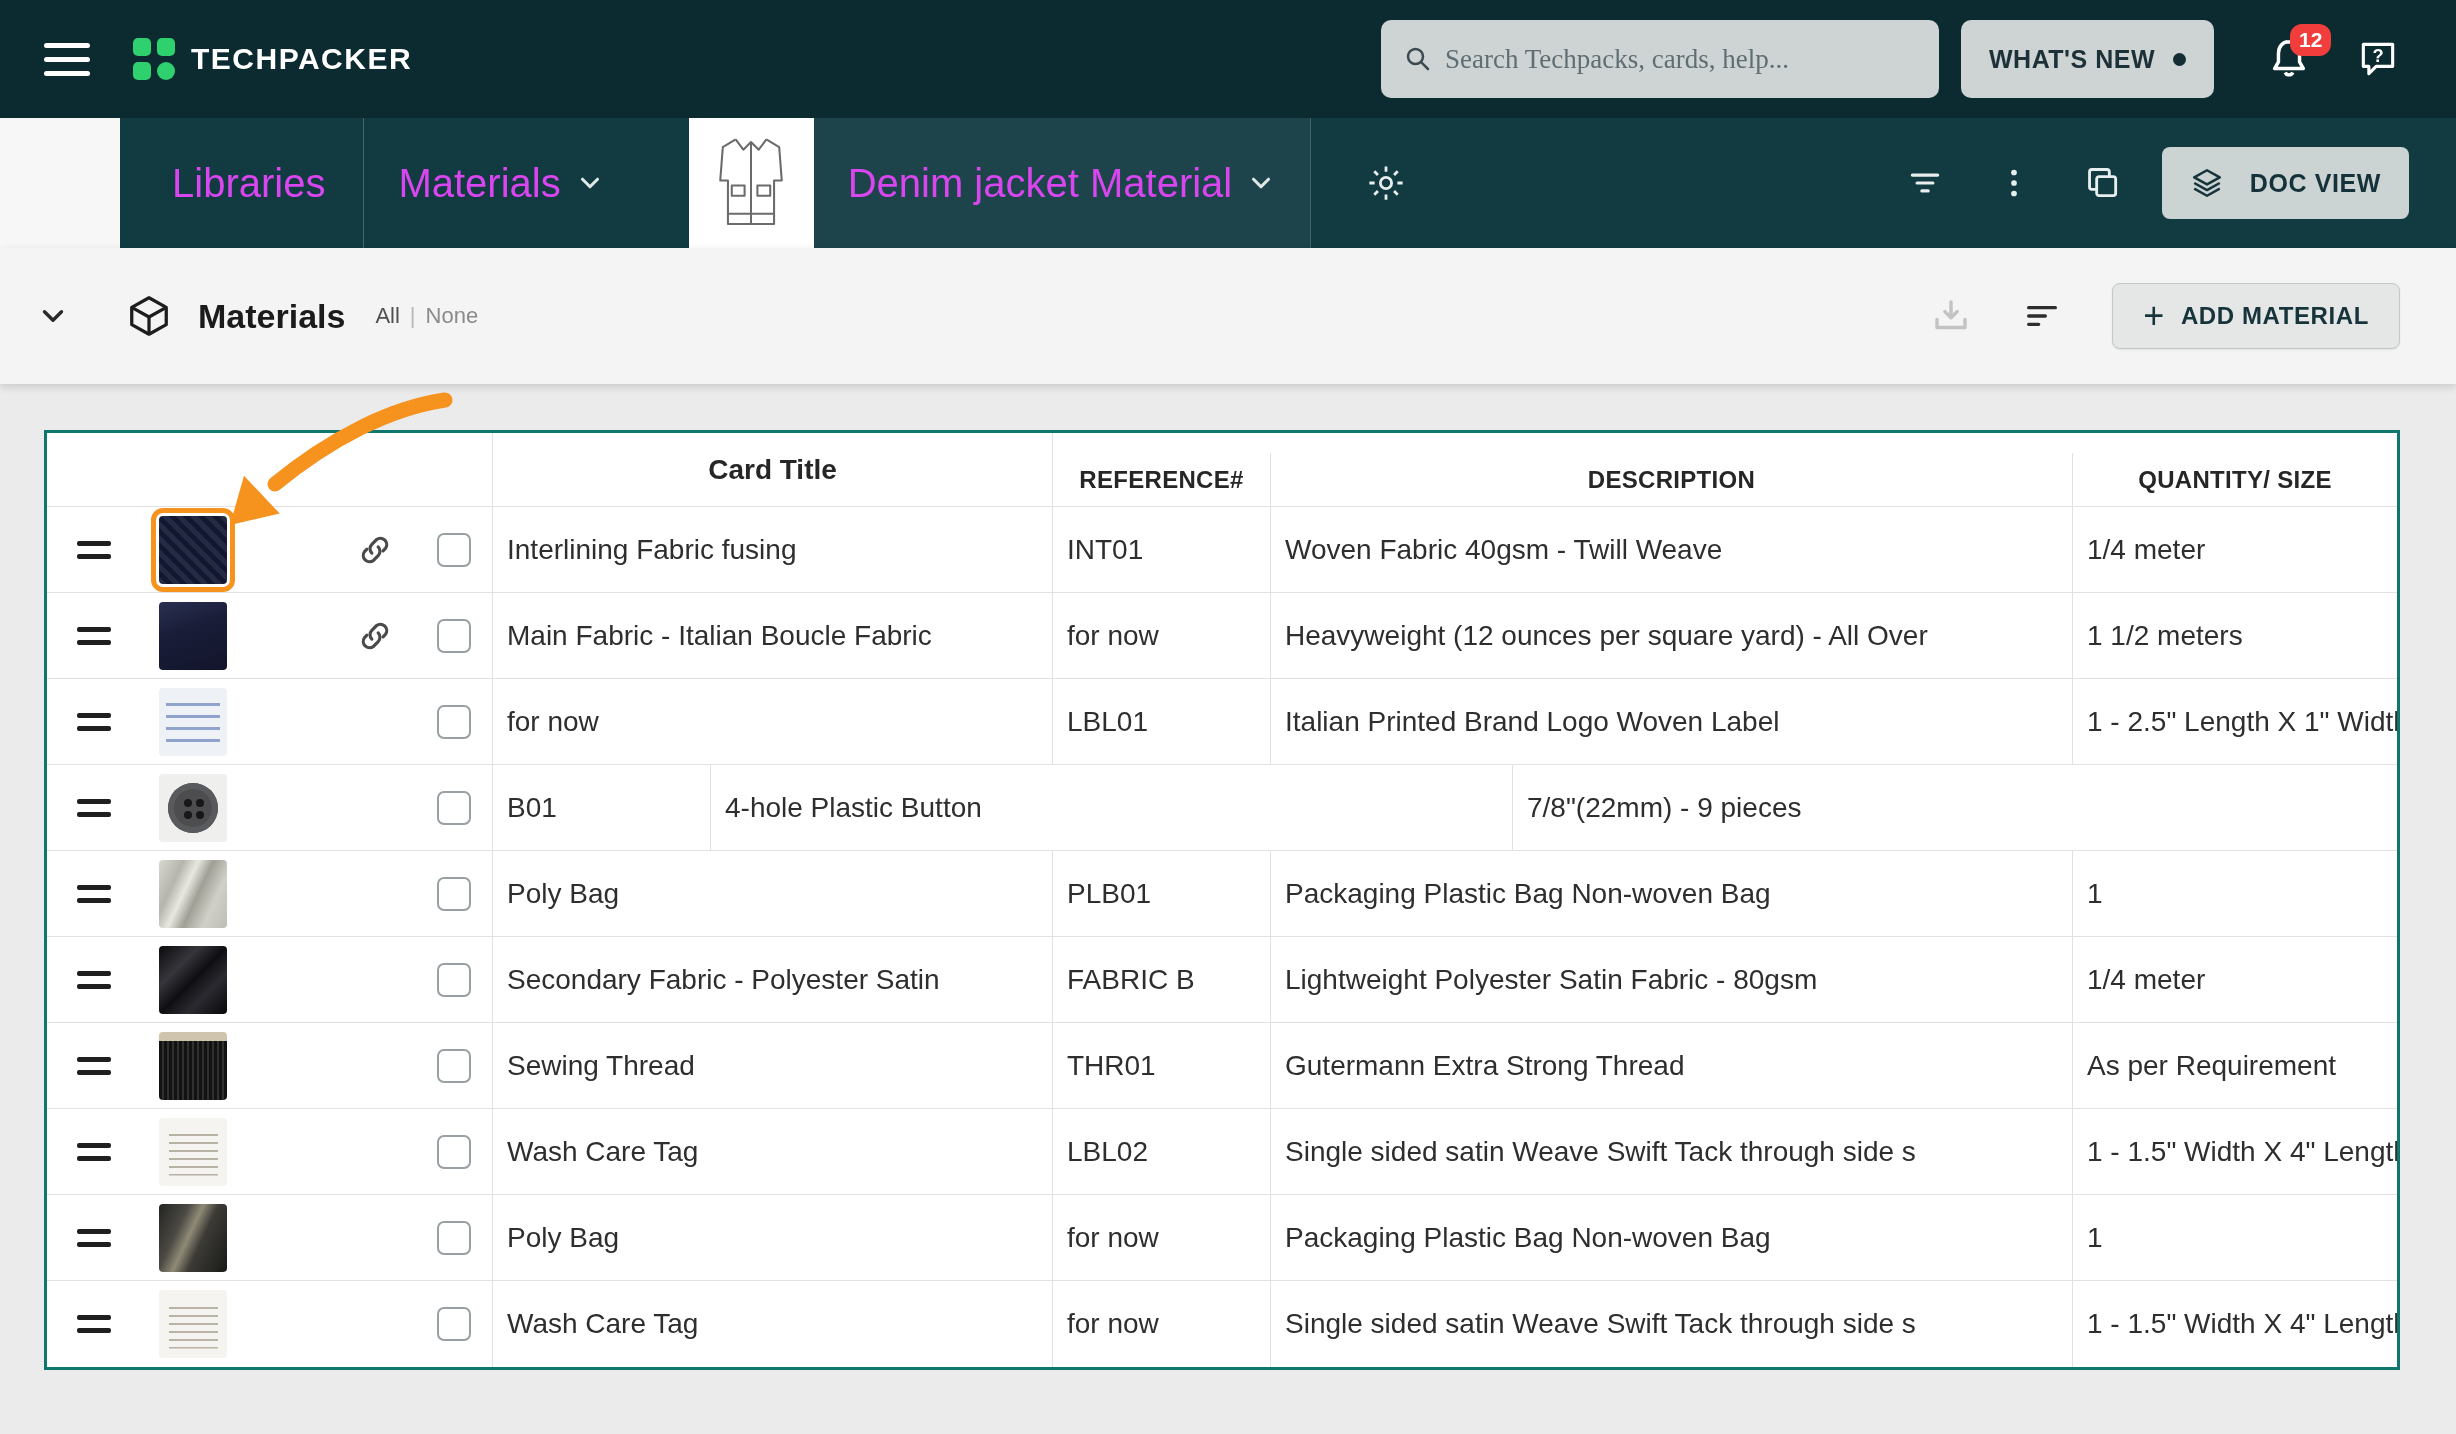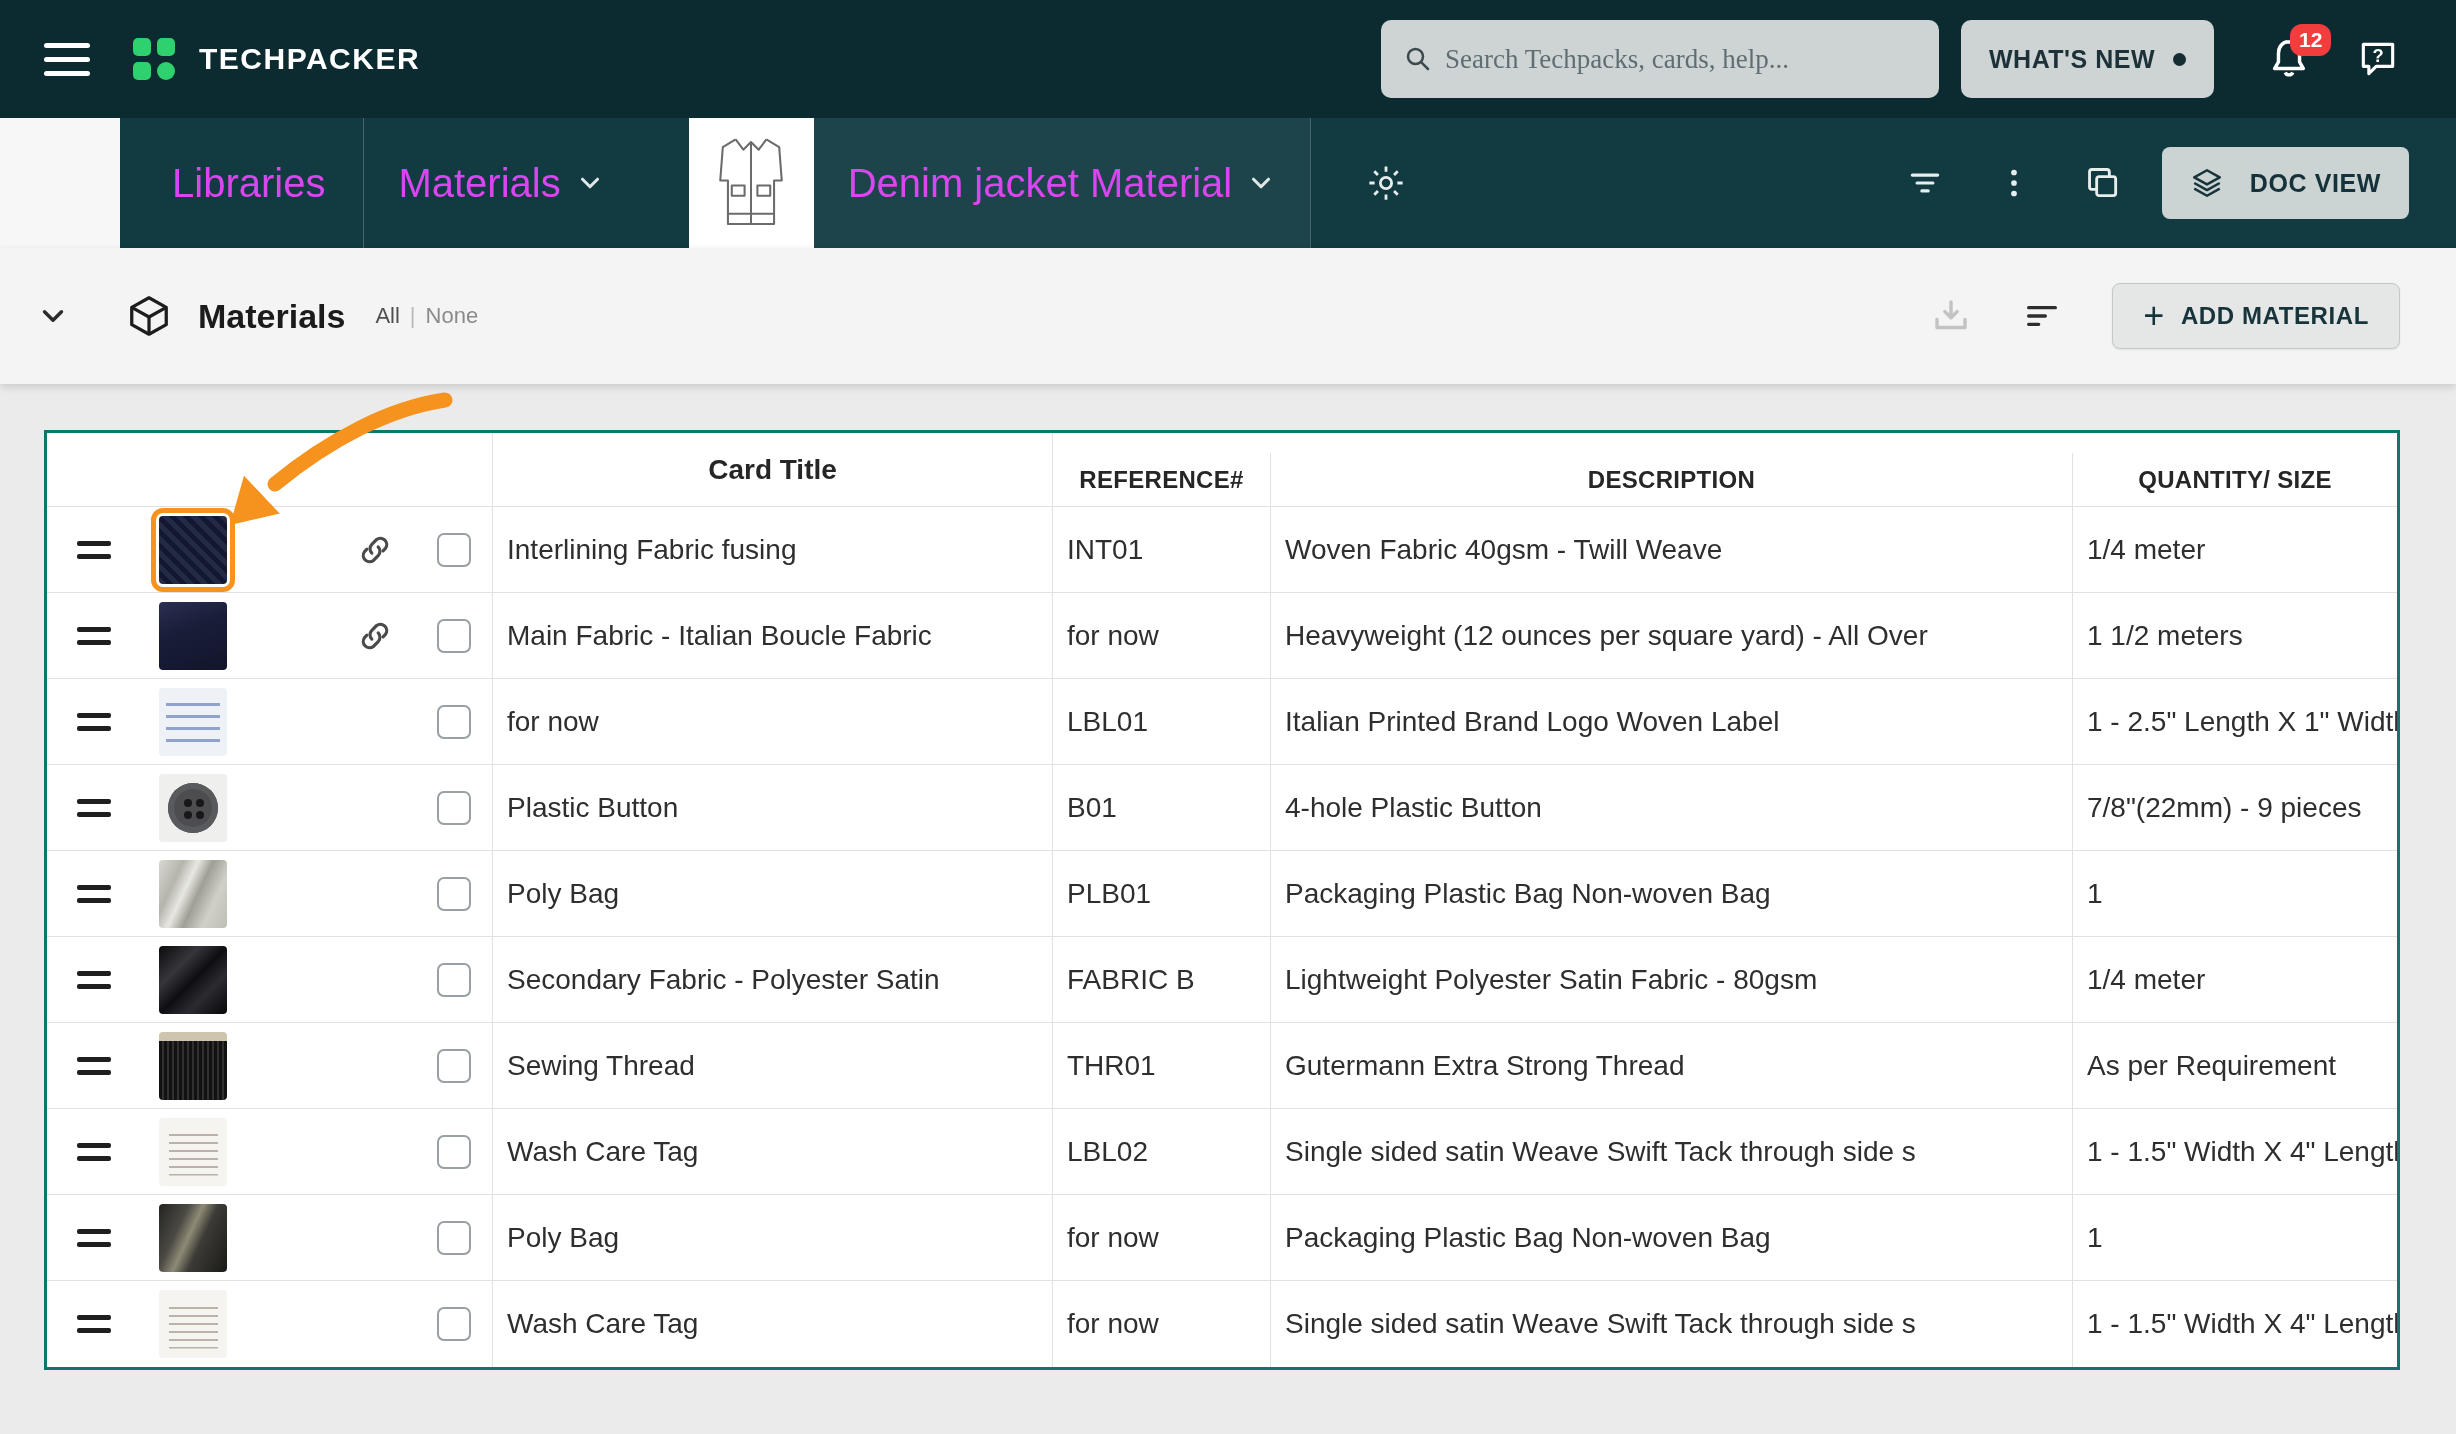--- a/index.html
+++ b/index.html
@@ -8,21 +8,21 @@
 
   
   .topbar { height:118px; background:#0c2b31; display:flex; align-items:center;
             padding-left:44px; padding-right:56px; }
   .hamburger { width:46px; display:flex; flex-direction:column; gap:9px; cursor:pointer; }
   .hamburger i { display:block; height:5px; background:#fff; border-radius:3px; }
   .logo { margin-left:43px; display:grid; grid-template-columns:18px 18px;
           grid-template-rows:18px 18px; gap:6px; }
   .logo i { background:#2fd06e; border-radius:5px; }
   .logo i:nth-child(4) { border-radius:50%; }
-  .brand { color:#fff; font-size:30px; font-weight:700; letter-spacing:1.5px; margin-left:24px; }
+  .brand { color:#fff; font-size:30px; font-weight:700; letter-spacing:1.5px; margin-left:16px; }
   .searchbox { margin-left:auto; width:558px; height:78px; background:#ced3d4;
                border-radius:10px; display:flex; align-items:center; padding:0 22px; gap:12px; }
   .searchbox input { flex:1; border:none; outline:none; background:transparent;
                      font-size:27px; color:#33444a; font-family:Liberation Serif, serif; }
   .searchbox input::placeholder { color:#5f6e73; }
   .whats-new { margin-left:22px; height:78px; padding:0 28px; background:#ced3d4; border:none;
                border-radius:10px; display:flex; align-items:center; gap:18px; font-size:25px;
                font-weight:700; color:#1c3238; letter-spacing:0.5px; font-family:inherit; cursor:pointer; }
   .whats-new .dot { width:13px; height:13px; border-radius:50%; background:#132d33; }
   .bell-wrap { margin-left:52px; position:relative; cursor:pointer; display:flex; }
@@ -359,21 +359,20 @@
             </span>
       <span class="thumb plastic-button"></span>
       <span class="linkslot empty">
         <svg class="link-ic" viewBox="0 0 24 24" width="38" height="38" fill="none" stroke="#4a4a4a" stroke-width="2" stroke-linecap="round">
           <path d="M10 14 a4 4 0 0 1 0 -5.6 l3 -3 a4 4 0 0 1 5.6 5.6 l-1.5 1.5"></path>
           <path d="M14 10 a4 4 0 0 1 0 5.6 l-3 3 a4 4 0 0 1 -5.6 -5.6 l1.5 -1.5"></path>
         </svg>
       </span>
       <span class="checkbox"></span>
     </div>
-    <div class="c-title cell">Plastic Button</div>
     <div class="c-ref cell">B01</div>
     <div class="c-desc cell">4-hole Plastic Button</div>
     <div class="c-qty cell">7/8"(22mm) - 9 pieces</div>
   </div>
 
   <div class="row t-row">
     <div class="c-controls cell">
       <span class="drag">
               <i></i>
               <i></i>

